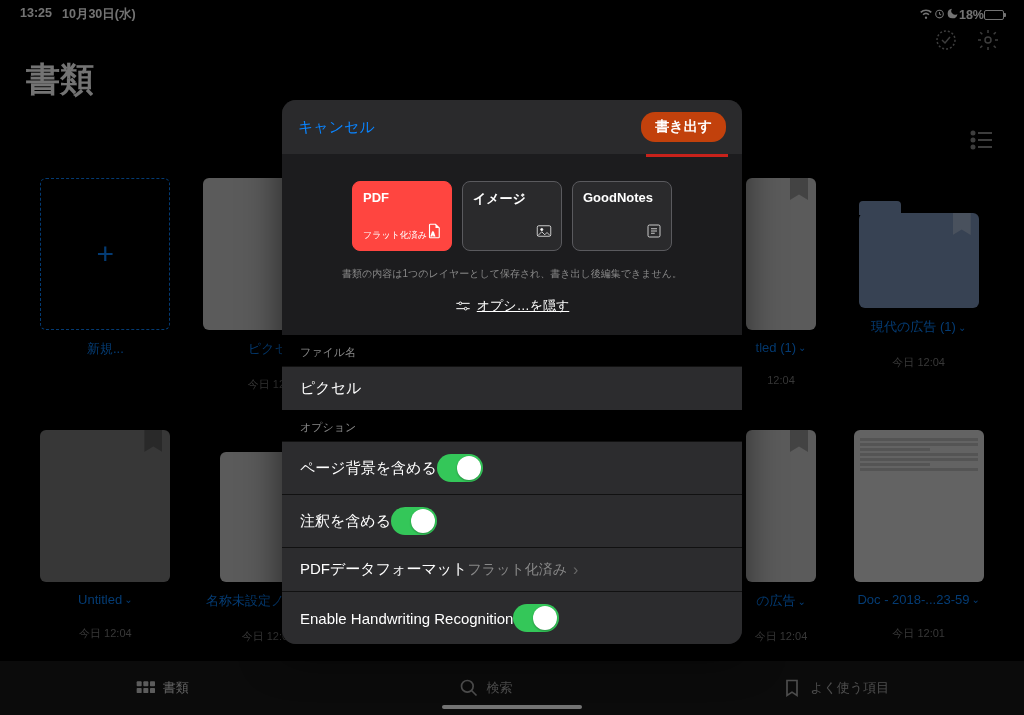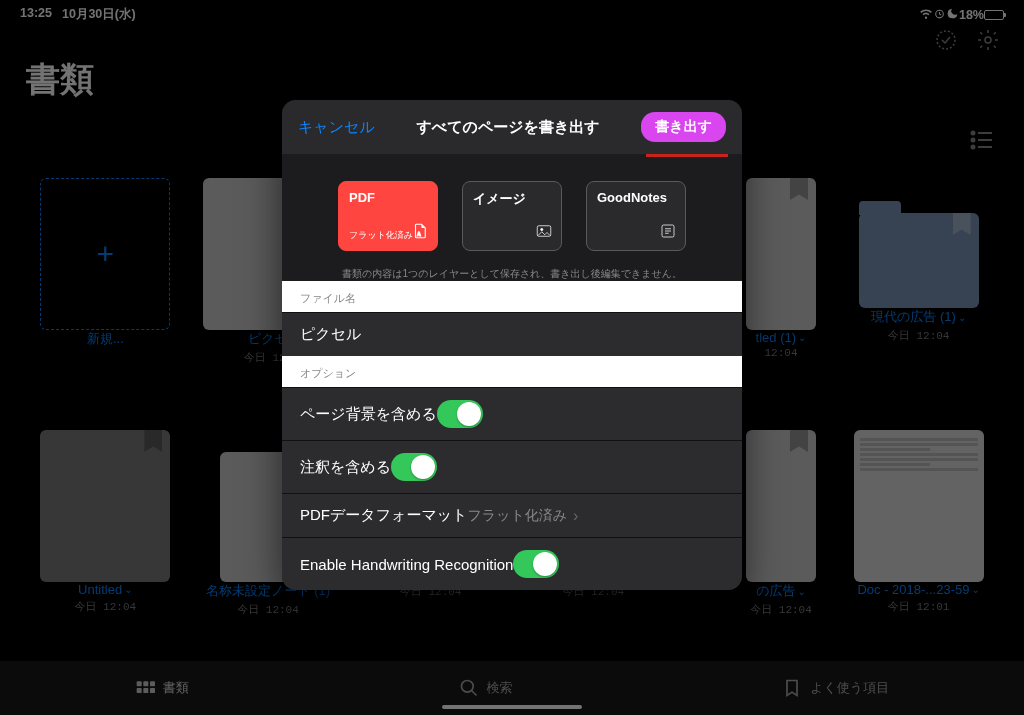--- a/index.html
+++ b/index.html
@@ -26,22 +26,22 @@
 
 
 .doc-grid { position:absolute; top:178px; left:36px; right:36px; display:grid; grid-template-columns: repeat(6, 1fr); gap: 24px; }
 .doc-item { display:flex; flex-direction:column; align-items:center; text-align:center; }
 .doc-thumb { width: 130px; height: 152px; border-radius: 6px; position:relative; }
 .doc-thumb.new { border: 1.5px dashed #0a84ff; display:flex; align-items:center; justify-content:center; }
 .doc-thumb.white { background: #c9c9c9; }
 .folder-thumb { width:120px; height:95px; margin-top:35px; background:#7b93b9; border-radius:6px; position:relative; }
 .folder-thumb::before { content:""; position:absolute; top:-12px; left:0; width:42px; height:14px; background:#7b93b9; border-radius:4px 4px 0 0; }
 .bookmark-corner { position:absolute; top:0; right:8px; width:18px; height:22px; background:rgba(0,0,0,0.25); clip-path: polygon(0 0, 100% 0, 100% 100%, 50% 75%, 0 100%); }
-.doc-label { font-size:13px; color:#0a84ff; display:flex; align-items:center; gap:2px; }
-.doc-date { font-size:11px; color:#7a7a7a; margin-top:2px;font-family:Liberation Mono, monospace; }
+.doc-label { margin-top:10px; font-size:13px; color:#0a84ff; display:flex; align-items:center; gap:2px; }
+.doc-date { font-size:11px; color:#7a7a7a; margin-top:19px; }
 .plus { color:#0a84ff; font-size:30px; font-weight:300; }
 .chev { font-size:10px; color:#0a84ff; }
 
 
 .row2 { position:absolute; top: 430px; left:36px; right:36px; display:grid; grid-template-columns: repeat(6, 1fr); gap:24px; }
 
 
 .tab-bar { position:absolute; bottom:0; left:0; right:0; height:54px; background:rgba(120,120,120,0.22); display:flex; align-items:center; justify-content:space-around; }
 .tab-item { display:flex; align-items:center; gap:8px; color:#aaa; font-size:13px; }
 .tab-item.active { color:#ddd; }
@@ -49,36 +49,36 @@
 .home-indicator { position:absolute; bottom:6px; left:50%; transform:translateX(-50%); width:140px; height:4px; background:#fff; border-radius:3px; }
 
 
 .dim { position:absolute; inset:0; background:rgba(0,0,0,0.55); }
 
 
 .modal { position:absolute; top:100px; left:50%; transform:translateX(-50%); width:460px; background:#1c1c1e; border-radius:14px; overflow:hidden; box-shadow: 0 10px 40px rgba(0,0,0,0.6); }
 .modal-header { display:flex; align-items:center; justify-content:space-between; padding:12px 16px; background:#2a2a2c; }
 .modal-cancel { color:#0a84ff; font-size:15px; }
 .modal-title { color:#fff; font-size:15px; font-weight:600; }
-.modal-action { background:#d946ef; color:#fff; border:none; padding:6px 14px; border-radius:14px; font-size:14px; font-weight:600; }
+.modal-action { background:#c2410c; color:#fff; border:none; padding:6px 14px; border-radius:14px; font-size:14px; font-weight:600; }
 .red-under { height:3px; background:#c8221b; margin-left: auto; width: 82px; margin-right: 14px; }
 
-.format-row { display:flex; gap:24px; padding:24px 48px 8px 48px; justify-content:center; }
+.format-row { display:flex; gap:10px; padding:24px 48px 8px 48px; justify-content:center; }
 .format-card { width:100px; height:70px; border-radius:8px; padding:8px 10px; display:flex; flex-direction:column; justify-content:space-between; position:relative; border:1px solid #5a5a5e; background:#2a2a2c; }
 .format-card.active { background:#ff4540; border-color:#ff4540; }
 .format-name { font-size:13px; font-weight:600; color:#fff; }
 .format-sub { font-size:9px; color:#fff; }
 .format-icon { position:absolute; bottom:6px; right:8px; }
 .format-icon svg { width:18px; height:18px; stroke:#fff; fill:none; }
 .hint { text-align:center; font-size:10px; color:#888; padding: 8px 20px 0 20px; }
 .opt-toggle { display:flex; align-items:center; gap:6px; justify-content:center; padding:16px 0 20px 0; color:#fff; font-size:13px; }
 .opt-toggle svg { width:16px; height:12px; }
 .underlined { text-decoration: underline; }
 
-.section-label { font-size:11px; color:#888; padding: 10px 18px 6px 18px; background:#ffffff; }
+.section-label { font-size:11px; color:#888; padding: 10px 18px 6px 18px; background:#000000; }
 .field-row { background:#2c2c2e; padding: 12px 18px; font-size:15px; color:#fff; display:flex; justify-content:flex-start; align-items:center; border-top:0.5px solid #111; }
 .field-value { color:#888; font-size:14px; }
 .row-chev { color:#666; font-size:16px; margin-left:6px; }
 
 
 .switch { width:46px; height:28px; background:#34c759; border-radius:14px; position:relative; }
 .switch::after { content:""; position:absolute; width:24px; height:24px; background:#fff; border-radius:50%; top:2px; right:2px; box-shadow:0 1px 2px rgba(0,0,0,0.3); }
 
 .photo-thumb { background: #dcdcdc; display:flex; flex-direction:column; padding:8px 6px; gap:2px; }
 .photo-thumb .ln { height:3px; background:#bbb; }
@@ -264,21 +264,20 @@
     <span>よく使う項目</span>
   </div>
 </div>
 <div class="home-indicator"></div>
 
 <div class="dim"></div>
 
 <div class="modal">
   <div class="modal-header">
     <span class="modal-cancel">キャンセル</span>
-    <span class="modal-title">すべてのページを書き出す</span>
     <button class="modal-action">書き出す</button>
   </div>
   <div class="red-under"></div>
 
   <div class="format-row">
     <div class="format-card active">
       <span class="format-name">PDF</span>
       <span class="format-sub">フラット化済み</span>
       <span class="format-icon">
         <svg viewBox="0 0 24 24" stroke="#fff" fill="none" stroke-width="1.5">
@@ -304,20 +303,29 @@
         <svg viewBox="0 0 24 24">
             <rect x="4" y="4" width="16" height="16" rx="2"></rect>
             <line x1="8" y1="9" x2="16" y2="9"></line>
             <line x1="8" y1="12" x2="16" y2="12"></line>
             <line x1="8" y1="15" x2="13" y2="15"></line>
           </svg>
       </span>
     </div>
   </div>
   <div class="hint">書類の内容は1つのレイヤーとして保存され、書き出し後編集できません。</div>
+  <div class="opt-toggle">
+    <svg viewBox="0 0 24 16" stroke="#fff" stroke-width="1.5" fill="none">
+        <line x1="2" y1="4" x2="22" y2="4"></line>
+        <circle cx="8" cy="4" r="2" fill="#1c1c1e"></circle>
+        <line x1="2" y1="12" x2="22" y2="12"></line>
+        <circle cx="16" cy="12" r="2" fill="#1c1c1e"></circle>
+      </svg>
+    <span class="underlined">オプシ…を隠す</span>
+  </div>
 
   <div class="section-label">ファイル名</div>
   <div class="field-row">
     <span>ピクセル</span>
   </div>
 
   <div class="section-label">オプション</div>
   <div class="field-row">
     <span>ページ背景を含める</span>
     <span class="switch"></span>

